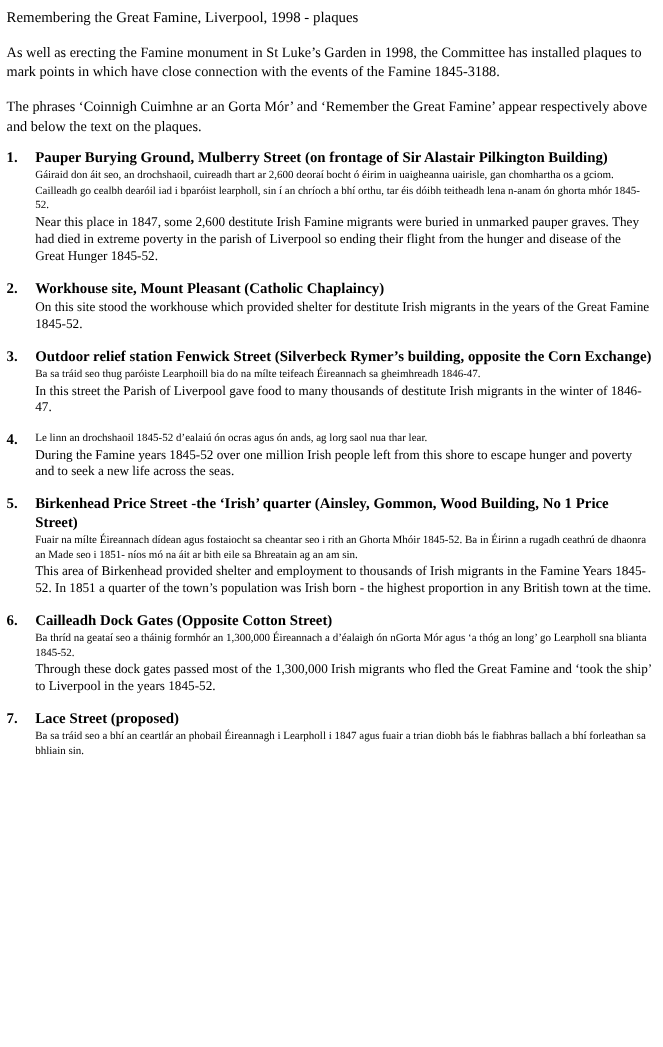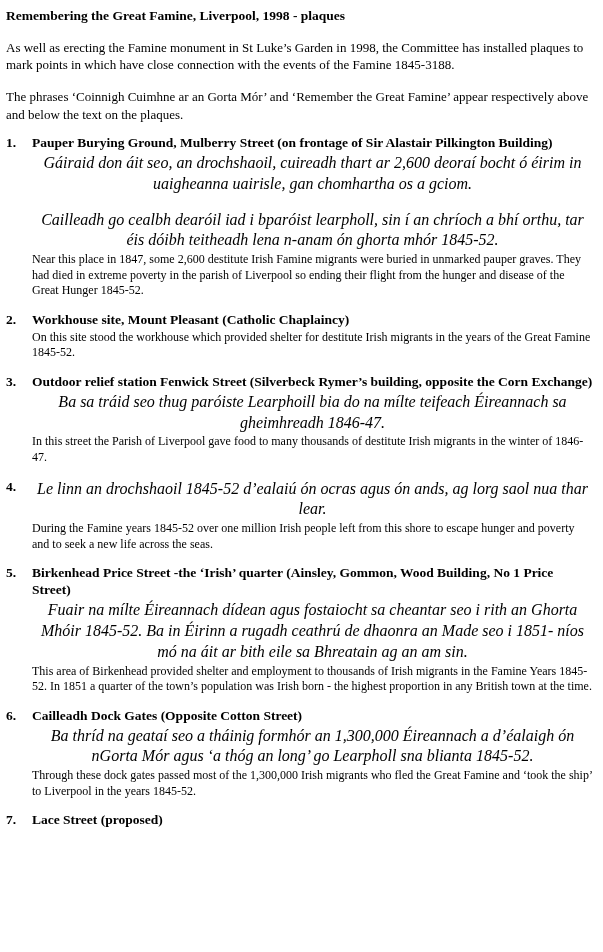--- a/index.html
+++ b/index.html
@@ -13,21 +13,21 @@
     font-family: "Liberation Serif", serif;
     color: #000000;
   }
   .page {
     width: 603px;
     box-sizing: border-box;
     padding: 8px 10px 4px 6px;
   }
   .doc-title {
     font-family: "Liberation Serif", serif;
-    font-weight: bold;
+    font-weight: normal;
     font-size: 13.5px;
     line-height: 1.25;
     margin: 0 0 14px 0;
   }
   .intro-para {
     font-size: 13px;
     line-height: 1.35;
     margin: 0 0 14px 0;
   }
   .intro-para:last-of-type {
@@ -55,28 +55,26 @@
     font-size: 13.5px;
     line-height: 1.25;
   }
   .plaque-heading {
     font-weight: bold;
     font-size: 13.5px;
     line-height: 1.25;
     margin: 0 0 1px 0;
   }
   .plaque-irish {
-    font-style: italic;
-    font-size: 16px;
+    font-size: 10px;
     line-height: 1.3;
     margin: 0;
-    text-align: center;
   }
   .plaque-irish + .plaque-irish {
-    margin-top: 15px;
+    margin-top: 1px;
   }
   .plaque-english {
     font-size: 12px;
     line-height: 1.3;
     margin: 1px 0 0 0;
   }
 </style>
 </head>
 <body>
 
@@ -119,16 +117,17 @@
     </li>
 
     <li>
       <div class="plaque-heading">Cailleadh Dock Gates (Opposite Cotton Street)</div>
       <p class="plaque-irish">Ba thríd na geataí seo a tháinig formhór an 1,300,000 Éireannach a d’éalaigh ón nGorta Mór agus ‘a thóg an long’ go Learpholl sna blianta 1845-52.</p>
       <p class="plaque-english">Through these dock gates passed most of the 1,300,000 Irish migrants who fled the Great Famine and ‘took the ship’ to Liverpool in the years 1845-52.</p>
     </li>
 
     <li>
       <div class="plaque-heading">Lace Street (proposed)</div>
+      <p class="plaque-irish">Ba sa tráid seo a bhí an ceartlár an phobail Éireannagh i Learpholl i 1847 agus fuair a trian diobh bás le fiabhras ballach a bhí forleathan sa bhliain sin.</p>
     </li>
 
   </ol>
 </div>
 
 </body></html>

